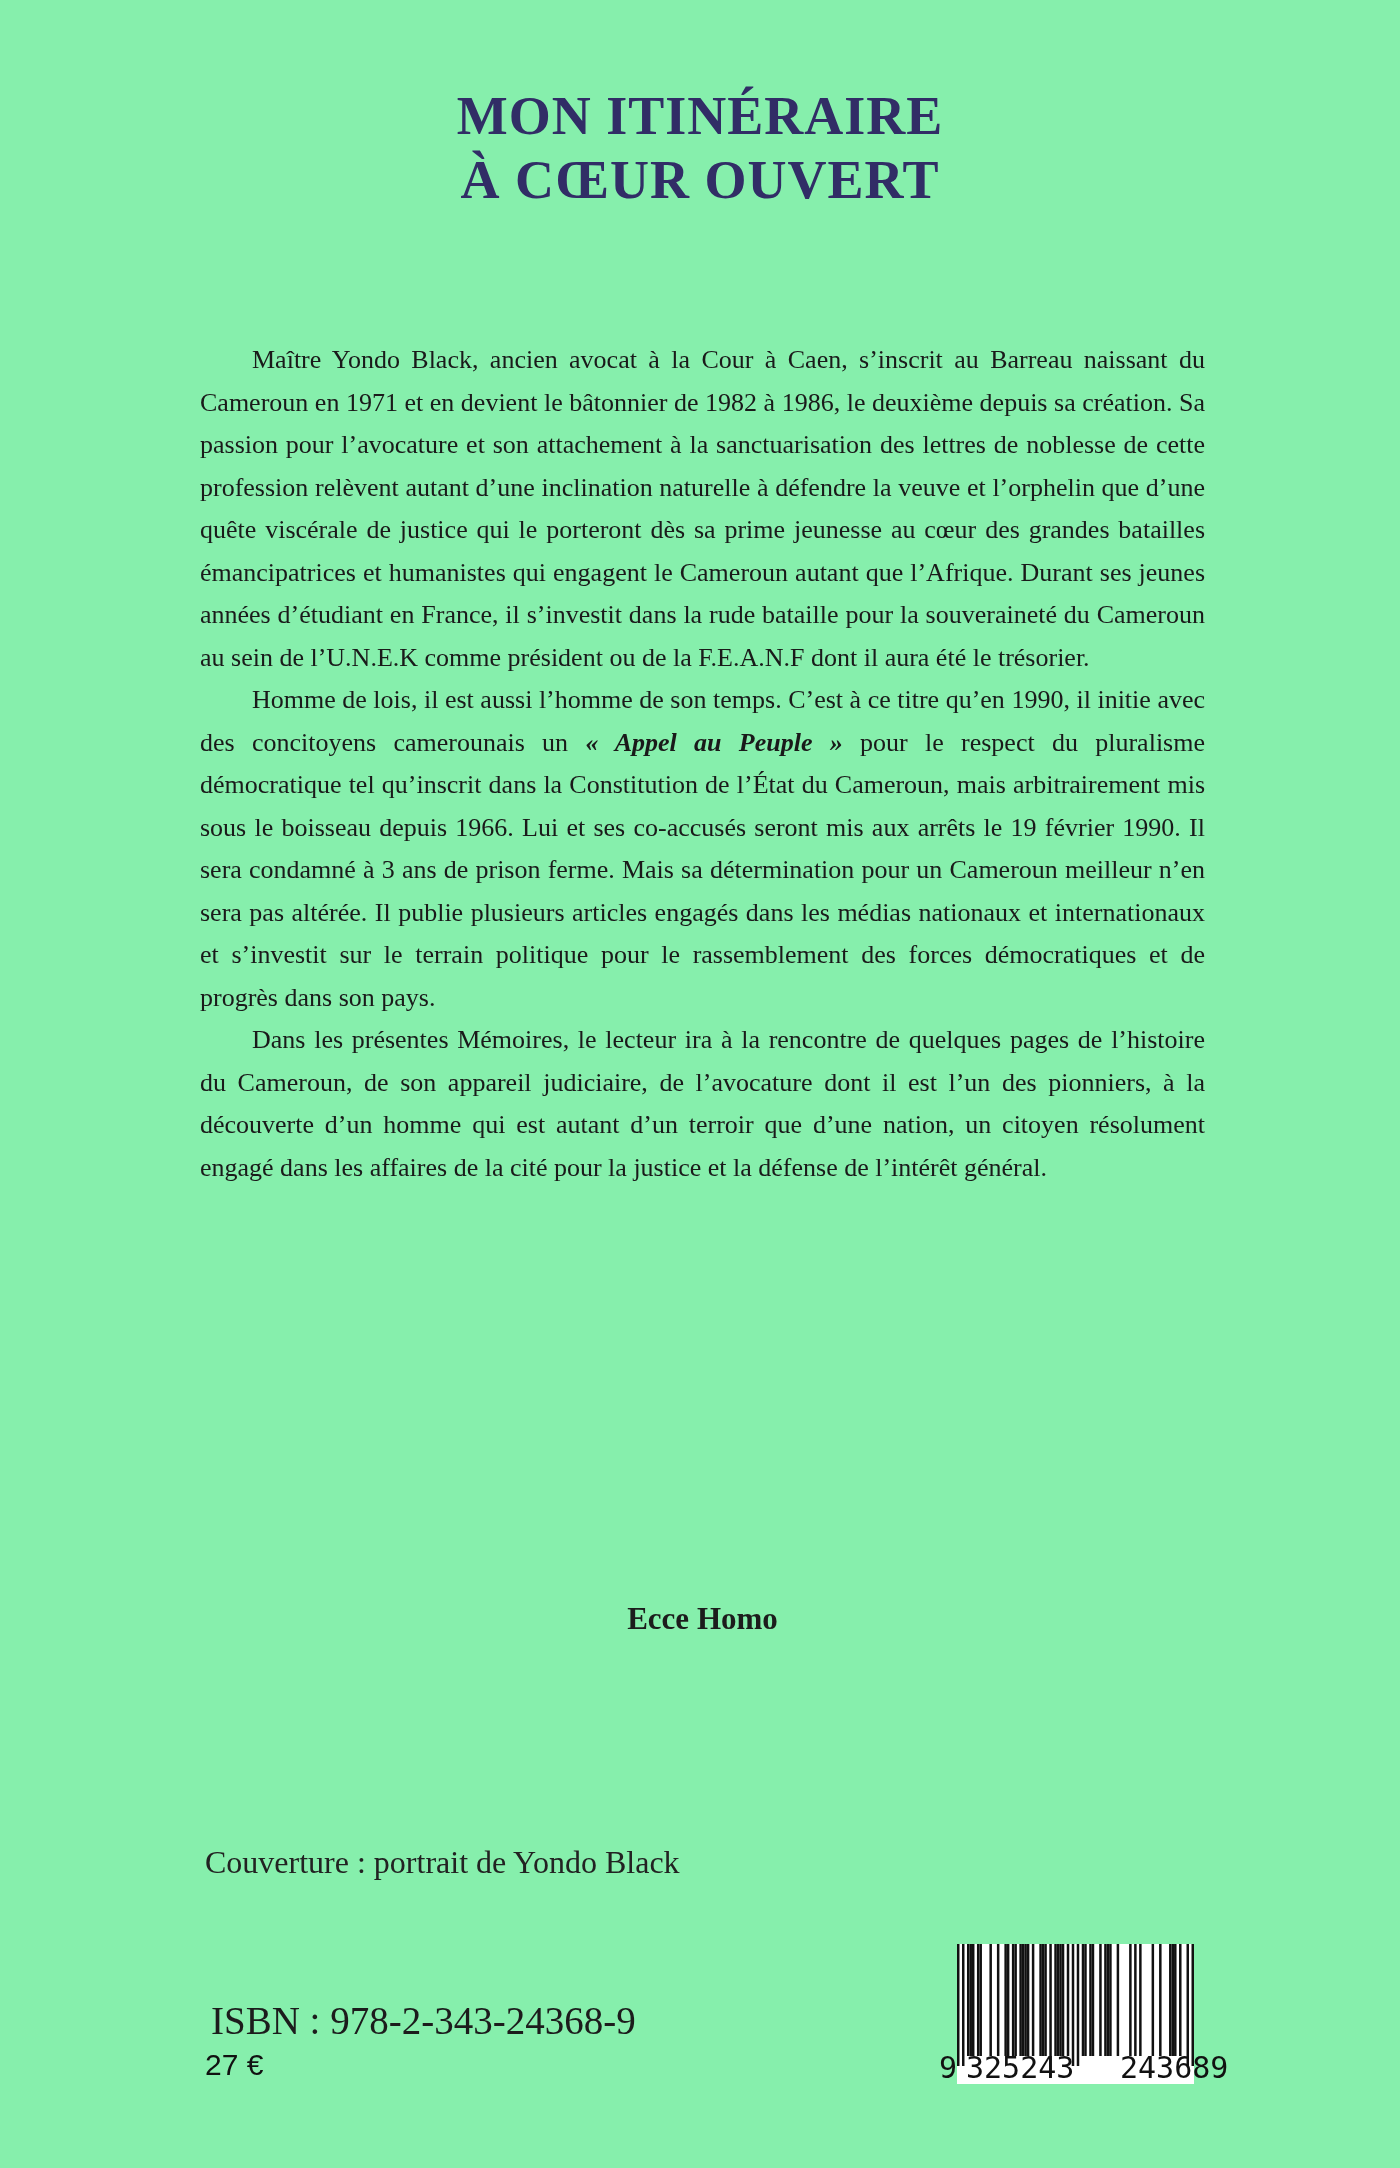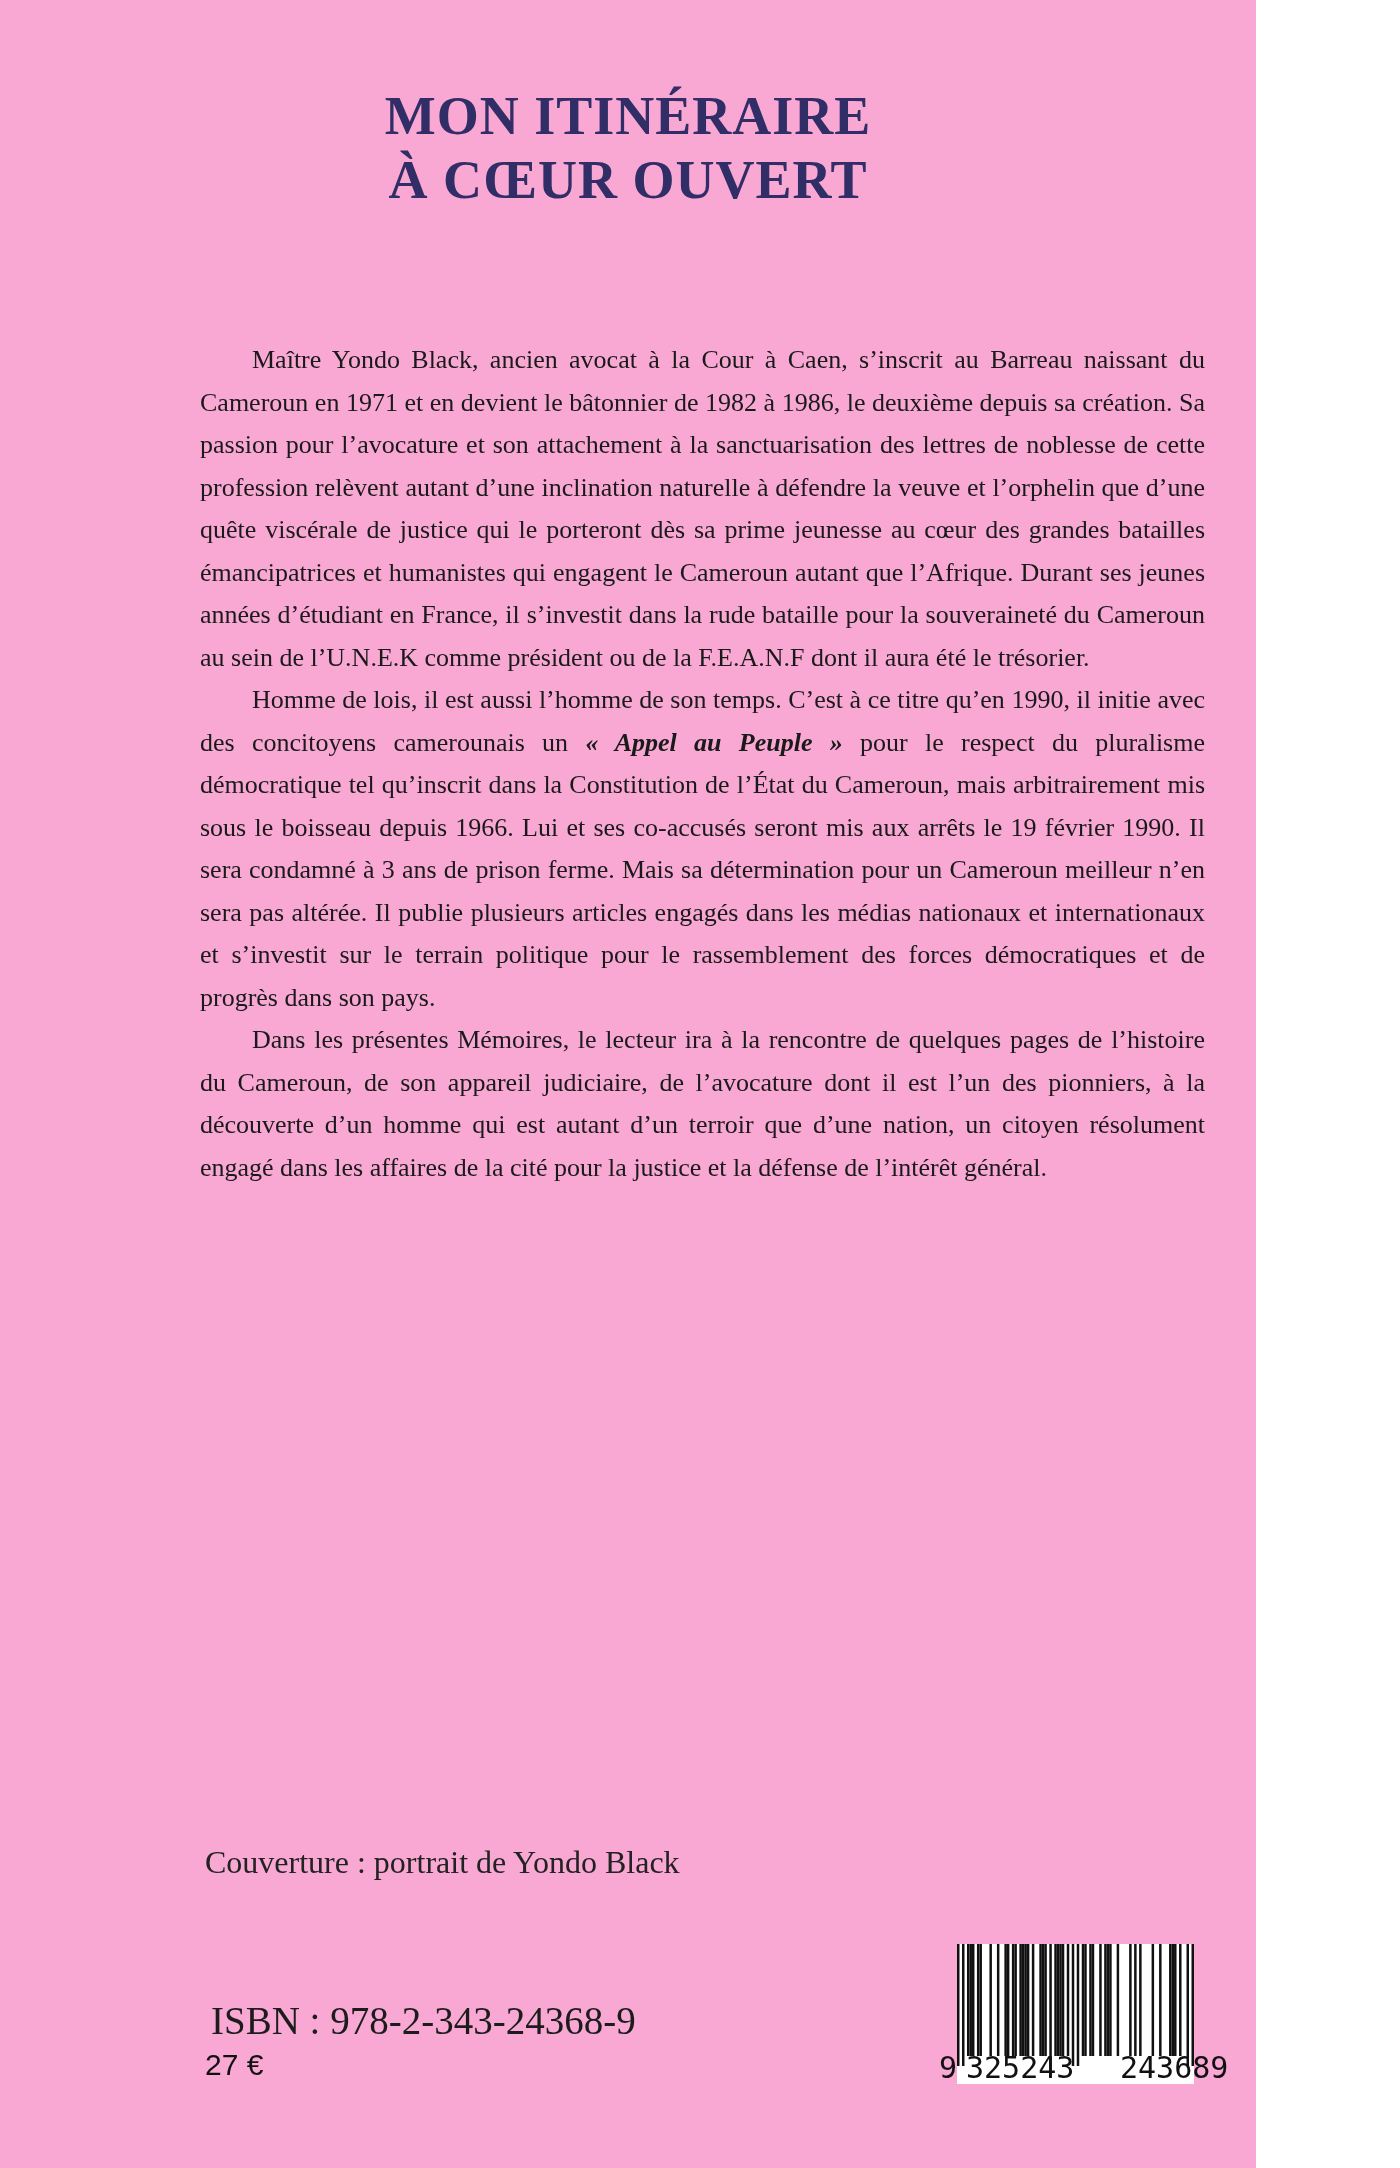--- a/index.html
+++ b/index.html
@@ -1,20 +1,20 @@
 <!DOCTYPE html>
 <html><head>
 <meta charset="utf-8">
 <style>
   html, body { margin: 0; padding: 0; background: #ffffff; }
   .cover {
     position: relative;
-    width: 1256px;
+    width: 1400px;
     height: 2168px;
-    background: #f9a8d4;
+    background: #86efac;
     font-family: "Liberation Serif", serif;
     color: #1a1a1a;
     overflow: hidden;
   }
   .title {
     position: absolute;
     top: 84px;
     left: 0;
     width: 100%;
     margin: 0;
@@ -99,20 +99,21 @@
     <span class="tl">MON ITINÉRAIRE</span>
     <span class="tl">À CŒUR OUVERT</span>
   </h1>
 
   <div class="body-text">
     <p>Maître Yondo Black, ancien avocat à la Cour à Caen, s’inscrit au Barreau naissant du Cameroun en 1971 et en devient le bâtonnier de 1982 à 1986, le deuxième depuis sa création. Sa passion pour l’avocature et son attachement à la sanctuarisation des lettres de noblesse de cette profession relèvent autant d’une inclination naturelle à défendre la veuve et l’orphelin que d’une quête viscérale de justice qui le porteront dès sa prime jeunesse au cœur des grandes batailles émancipatrices et humanistes qui engagent le Cameroun autant que l’Afrique. Durant ses jeunes années d’étudiant en France, il s’investit dans la rude bataille pour la souveraineté du Cameroun au sein de l’U.N.E.K comme président ou de la F.E.A.N.F dont il aura été le trésorier.</p>
     <p><span>Homme de lois, il est aussi l’homme de son temps. C’est à ce titre qu’en 1990, il initie avec des concitoyens camerounais un </span><em>« Appel au Peuple »</em><span> pour le respect du pluralisme démocratique tel qu’inscrit dans la Constitution de l’État du Cameroun, mais arbitrairement mis sous le boisseau depuis 1966. Lui et ses co-accusés seront mis aux arrêts le 19 février 1990. Il sera condamné à 3 ans de prison ferme. Mais sa détermination pour un Cameroun meilleur n’en sera pas altérée. Il publie plusieurs articles engagés dans les médias nationaux et internationaux et s’investit sur le terrain politique pour le rassemblement des forces démocratiques et de progrès dans son pays.</span></p>
     <p>Dans les présentes Mémoires, le lecteur ira à la rencontre de quelques pages de l’histoire du Cameroun, de son appareil judiciaire, de l’avocature dont il est l’un des pionniers, à la découverte d’un homme qui est autant d’un terroir que d’une nation, un citoyen résolument engagé dans les affaires de la cité pour la justice et la défense de l’intérêt général.</p>
   </div>
 
+  <div class="signature">Ecce Homo</div>
 
   <div class="credit">Couverture : portrait de Yondo Black</div>
 
   <div class="isbn">ISBN : 978-2-343-24368-9</div>
 
   <div class="price">27 €</div>
 
   <div class="barcode">
     <svg id="barcode-svg" width="237" height="122" viewBox="0 0 95 122" preserveAspectRatio="none" fill="#111111" xmlns="http://www.w3.org/2000/svg">
         <rect x="0" y="0" width="1" height="122"></rect>

